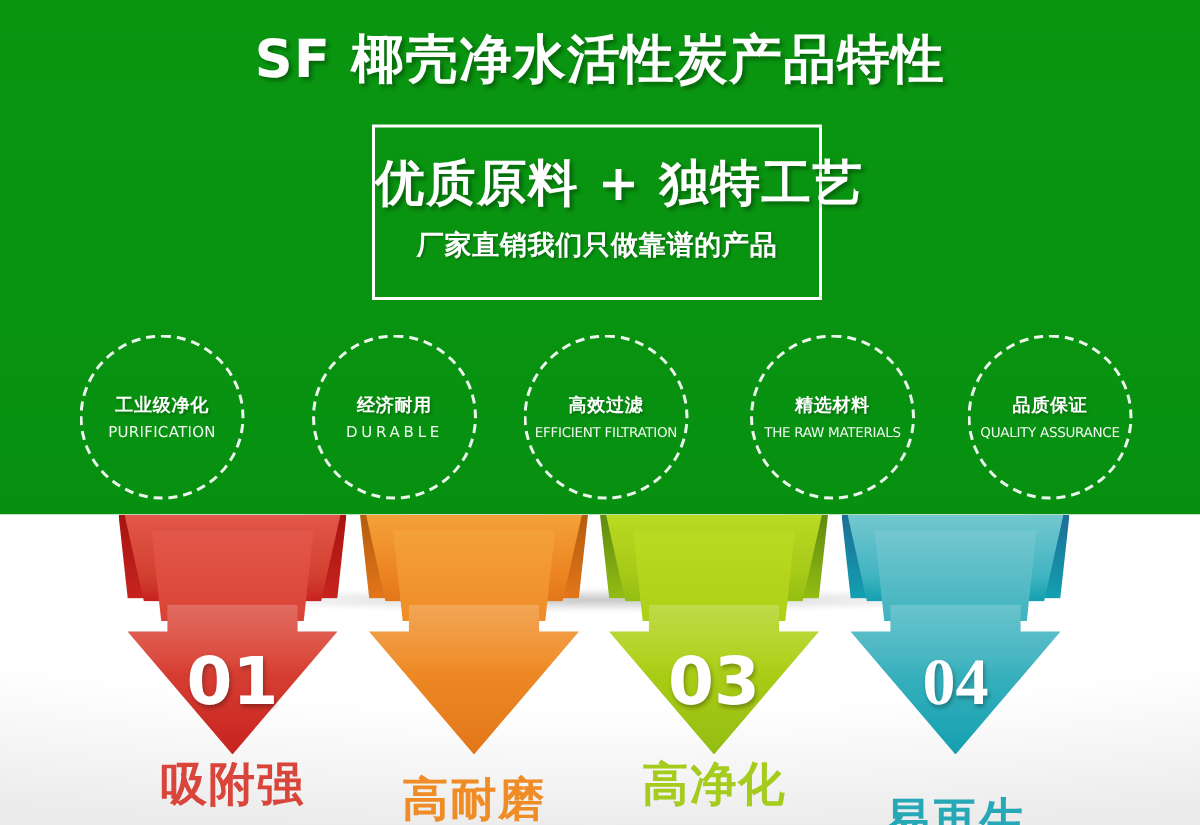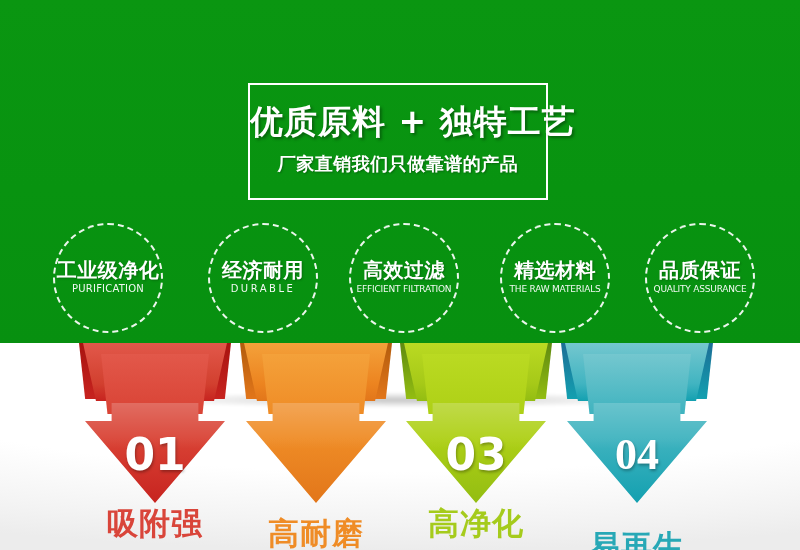--- a/index.html
+++ b/index.html
@@ -91,21 +91,21 @@
     border: 2px dashed rgba(255,255,255,0.92);
     border-radius: 50%;
     box-sizing: border-box;
     display: flex;
     flex-direction: column;
     align-items: center;
     justify-content: center;
   }
   .circle .cn {
     color: #ffffff;
-    font-size: 20px;
+    font-size: 12px;
     font-weight: bold;
     letter-spacing: 0.5px;
     line-height: 20px;
     white-space: nowrap;
     text-shadow: 1px 1px 2px rgba(0,0,0,0.25);
     text-align: center;
   }
   .circle .en {
     color: rgba(255,255,255,0.95);
     font-size: 10px;
@@ -229,20 +229,21 @@
     white-space: nowrap;
   }
 </style>
 </head>
 <body>
 
 <div class="stage">
 
   <div class="green-panel">
 
+    <div class="headline">SF 椰壳净水活性炭产品特性</div>
 
     <div class="slogan-box">
       <div class="slogan-main">优质原料 + 独特工艺</div>
       <div class="slogan-sub">厂家直销我们只做靠谱的产品</div>
     </div>
 
     <div id="circles-host">
         <div class="circle" style="left: 108px;">
           <div class="cn">工业级净化</div>
           <div class="en">PURIFICATION</div>

